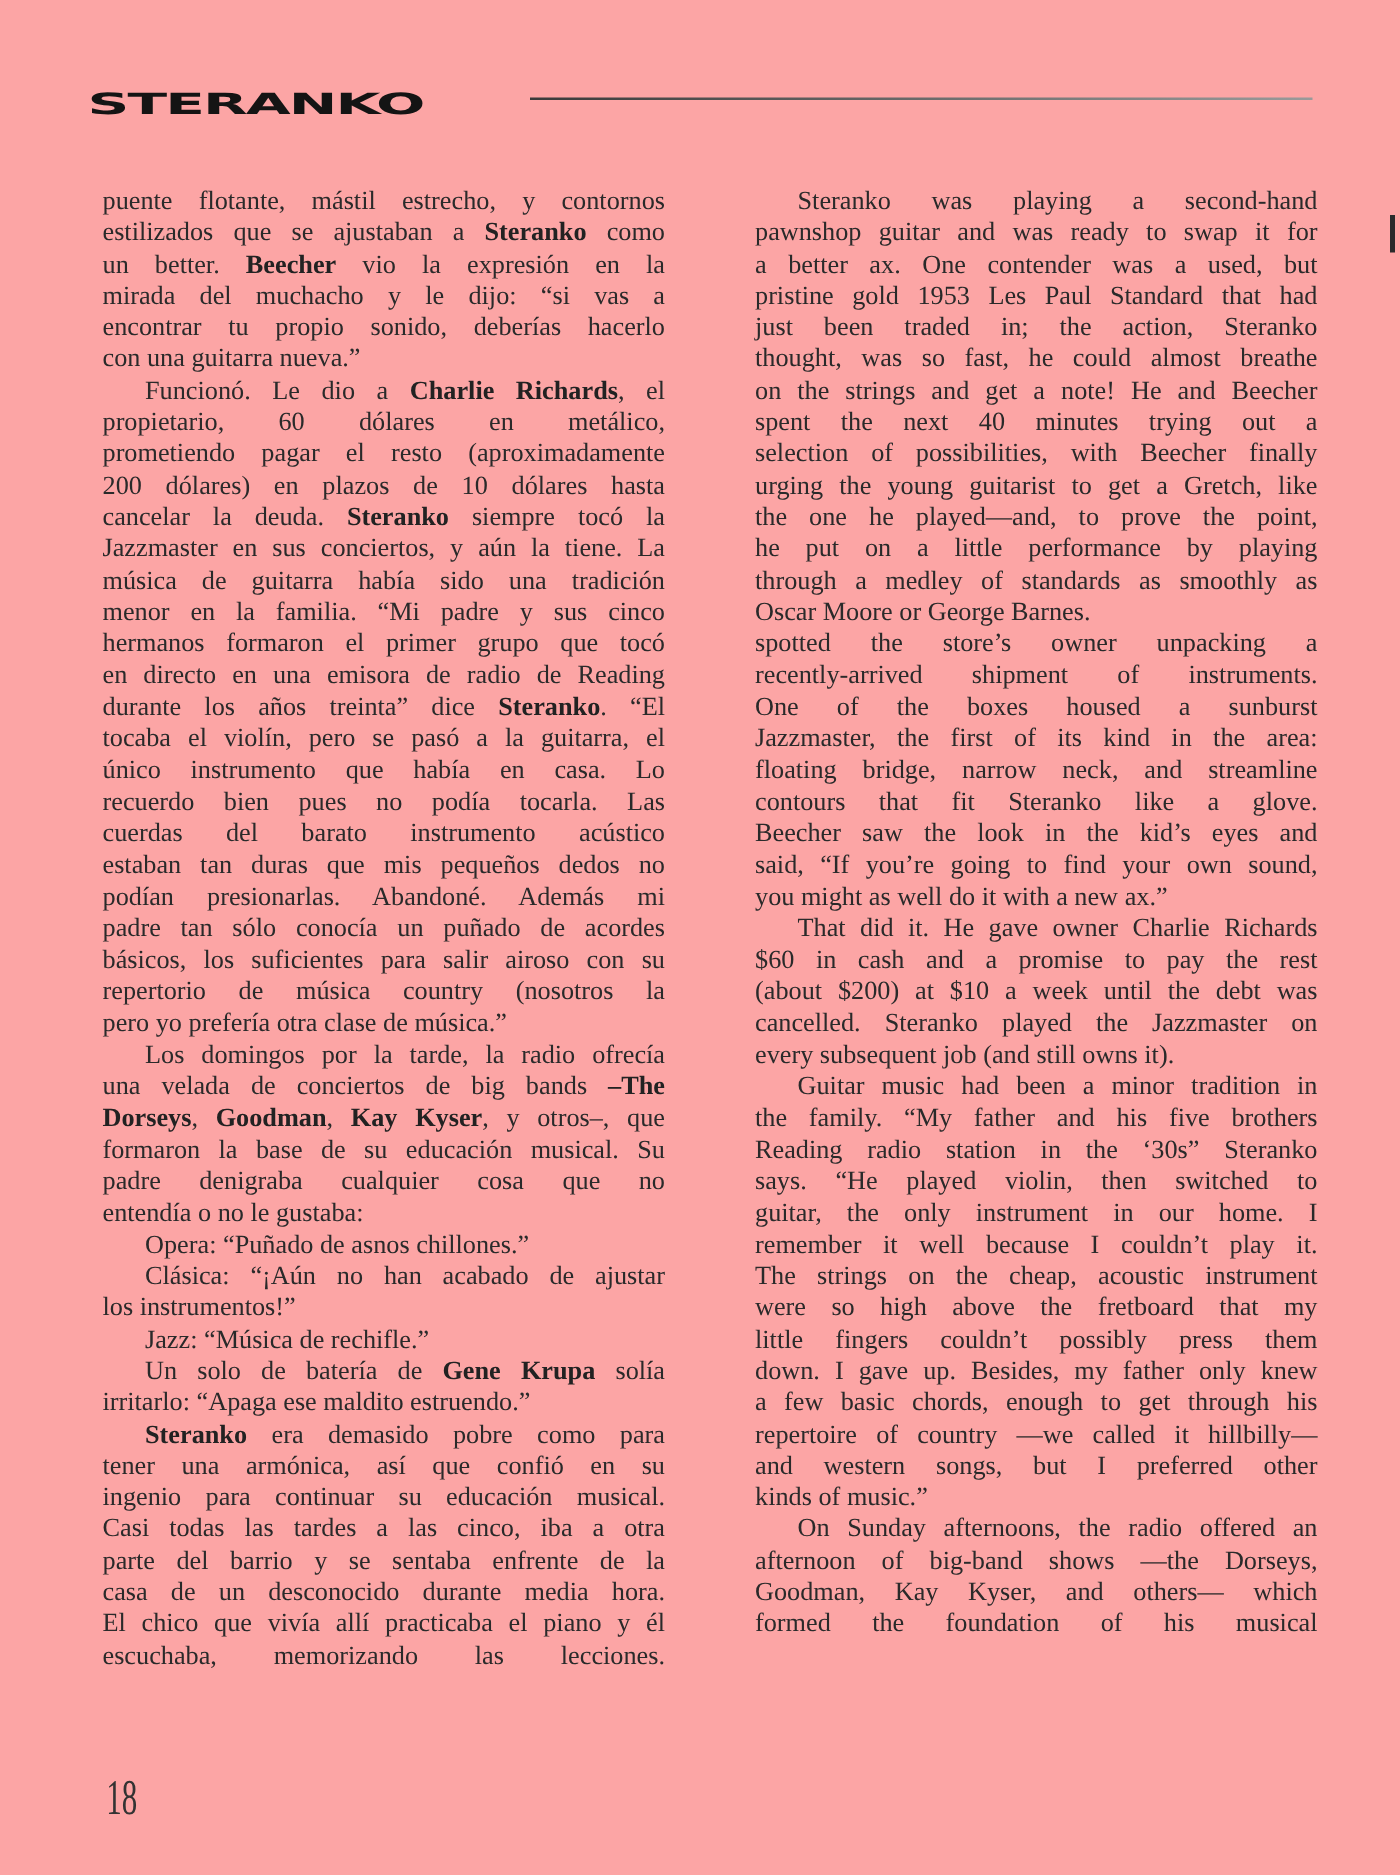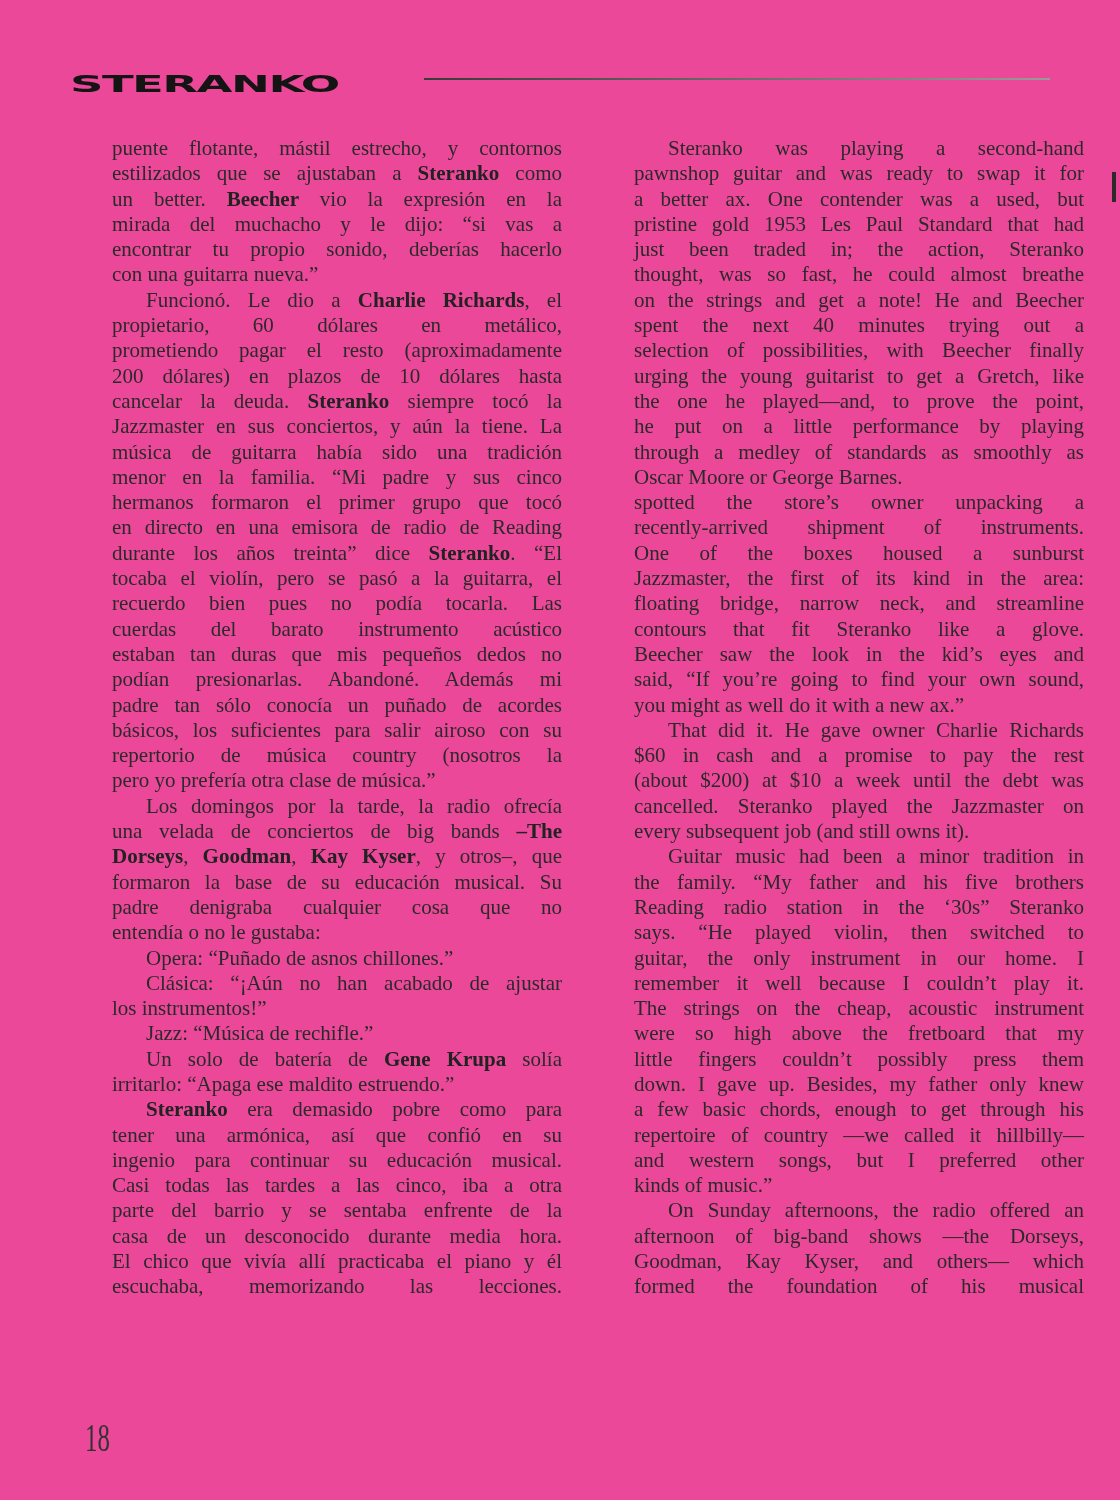--- a/index.html
+++ b/index.html
@@ -1,28 +1,28 @@
 <!DOCTYPE html>
 <html><head>
 <meta charset="utf-8">
 <style>
   html, body { margin: 0; padding: 0; background: #ffffff; }
   body { width: 1120px; height: 1500px; position: relative; overflow: hidden; }
-  .page { position: absolute; left: 0; top: 0; width: 1120px; height: 1500px; background: #ec4899; }
+  .page { position: absolute; left: 0; top: 0; width: 1120px; height: 1500px; background: #fca5a5; }
   .masthead { position: absolute; left: 70px; top: 70px; height: 28px; display: flex; align-items: center; }
   .masthead .logo {
     font-family: "DejaVu Sans", sans-serif; font-weight: 900; font-size: 30px;
     letter-spacing: -1px; color: #141414; transform: scaleX(1.55) scaleY(0.78);
     transform-origin: left center; line-height: 1; white-space: nowrap;
   }
   .masthead .rule {
     position: absolute; left: 354px; top: 8px; width: 626px; height: 2px;
     background: linear-gradient(to right, #3a3a3a, #9a9a9a);
   }
-  .col { position: absolute; top: 136px; width: 450px; font-family: "Liberation Serif", serif; font-size: 21px; color: #2a2a2a; margin-left: 30px; }
+  .col { position: absolute; top: 148px; width: 450px; font-family: "Liberation Serif", serif; font-size: 21px; color: #2a2a2a; }
   .col.left { left: 82px; }
   .col.right { left: 604px; }
   .line { height: 25.3px; line-height: 25.3px; white-space: nowrap; text-align: justify; text-align-last: justify; }
   .line.last { text-align-last: left; }
   .line.indent { padding-left: 34px; }
   .b { font-weight: bold; color: #222; }
   .i { }
   .folio { position: absolute; left: 85px; top: 1418px; font-family: "Liberation Serif", serif; font-size: 40px; color: #333; transform: scaleX(0.62); transform-origin: left top; line-height: 1; }
   .edge-mark { position: absolute; left: 1112px; top: 172px; width: 4px; height: 30px; background: #2a2a2a; }
 </style>
@@ -47,20 +47,21 @@
       <div class="line"><span>prometiendo pagar el resto (aproximadamente</span></div>
       <div class="line"><span>200 dólares) en plazos de 10 dólares hasta</span></div>
       <div class="line"><span>cancelar la deuda. </span><span class="b">Steranko</span><span> siempre tocó la</span></div>
       <div class="line"><span>Jazzmaster en sus conciertos, y aún la tiene. La</span></div>
       <div class="line"><span>música de guitarra había sido una tradición</span></div>
       <div class="line"><span>menor en la familia. “Mi padre y sus cinco</span></div>
       <div class="line"><span>hermanos formaron el primer grupo que tocó</span></div>
       <div class="line"><span>en directo en una emisora de radio de Reading</span></div>
       <div class="line"><span>durante los años treinta” dice </span><span class="b">Steranko</span><span>. “El</span></div>
       <div class="line"><span>tocaba el violín, pero se pasó a la guitarra, el</span></div>
+      <div class="line"><span>único instrumento que había en casa. Lo</span></div>
       <div class="line"><span>recuerdo bien pues no podía tocarla. Las</span></div>
       <div class="line"><span>cuerdas del barato instrumento acústico</span></div>
       <div class="line"><span>estaban tan duras que mis pequeños dedos no</span></div>
       <div class="line"><span>podían presionarlas. Abandoné. Además mi</span></div>
       <div class="line"><span>padre tan sólo conocía un puñado de acordes</span></div>
       <div class="line"><span>básicos, los suficientes para salir airoso con su</span></div>
       <div class="line"><span>repertorio de música country (nosotros la</span></div>
       <div class="line last"><span>pero yo prefería otra clase de música.”</span></div>
       <div class="line indent"><span>Los domingos por la tarde, la radio ofrecía</span></div>
       <div class="line"><span>una velada de conciertos de big bands </span><span class="b">–The</span></div>

